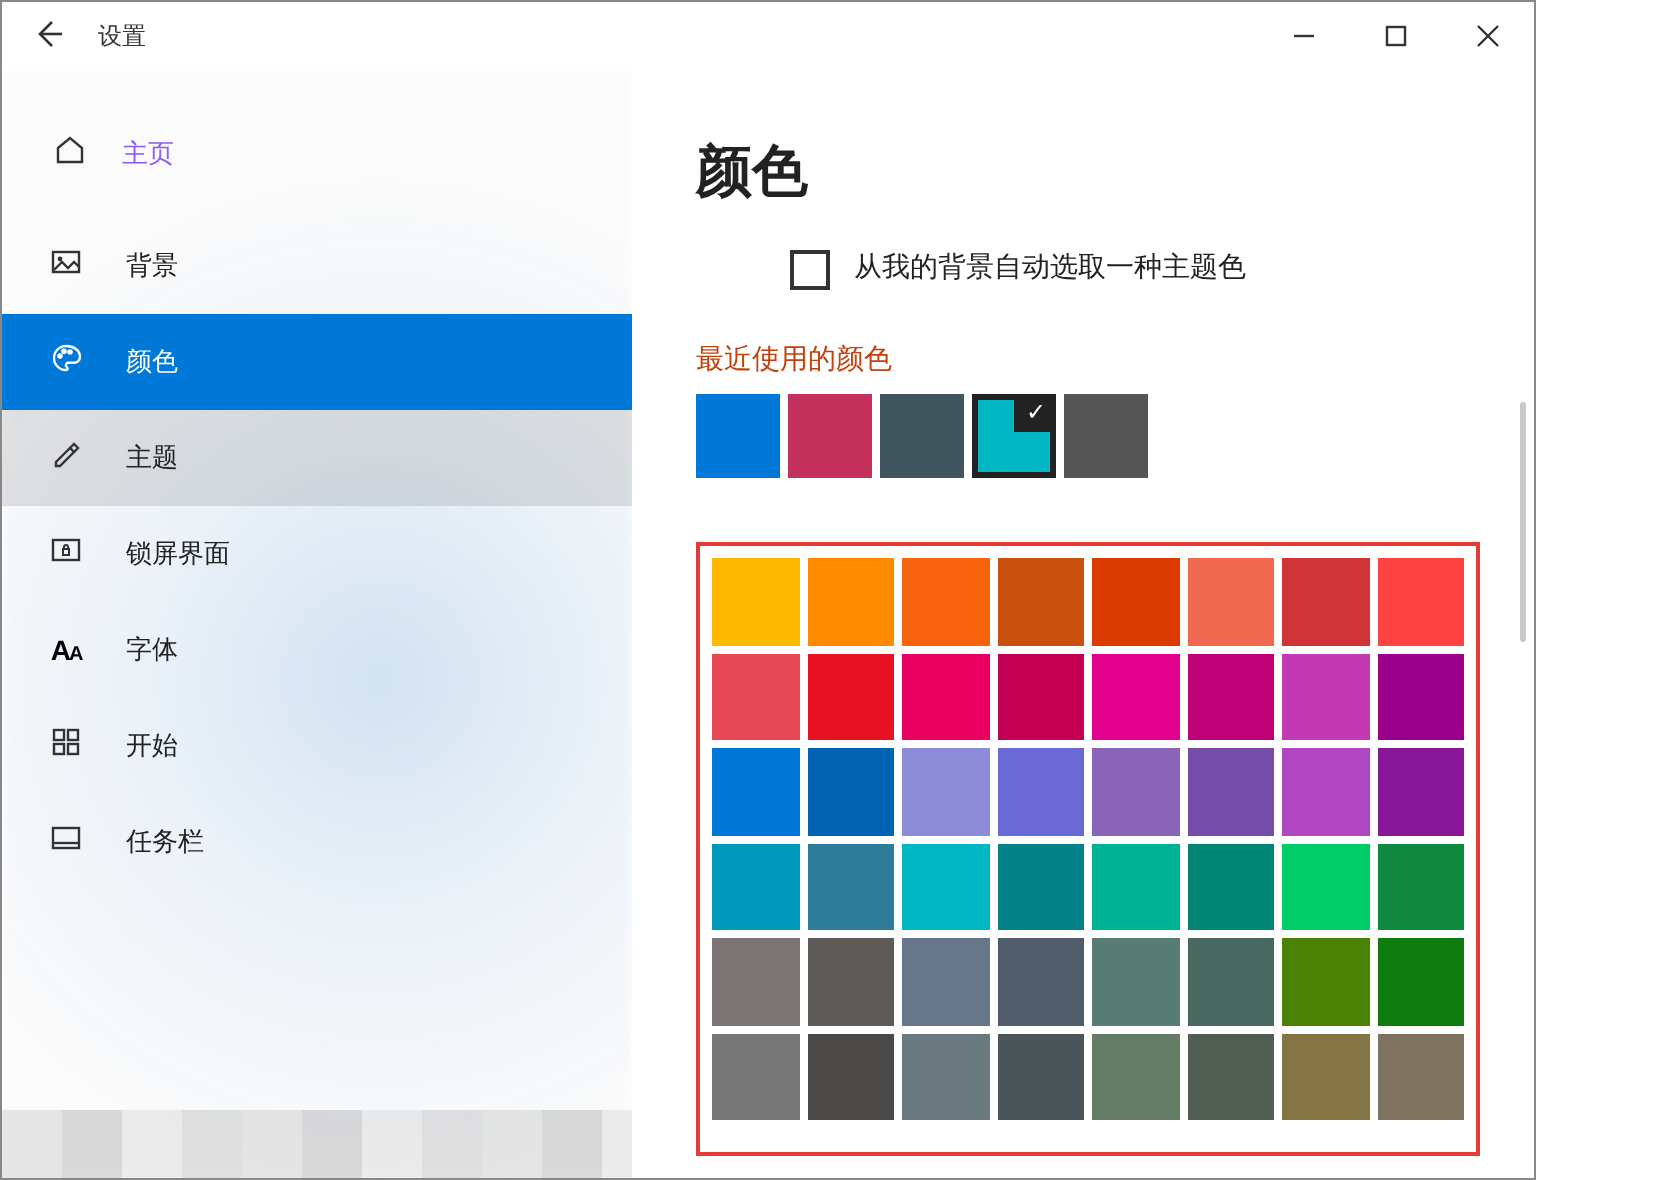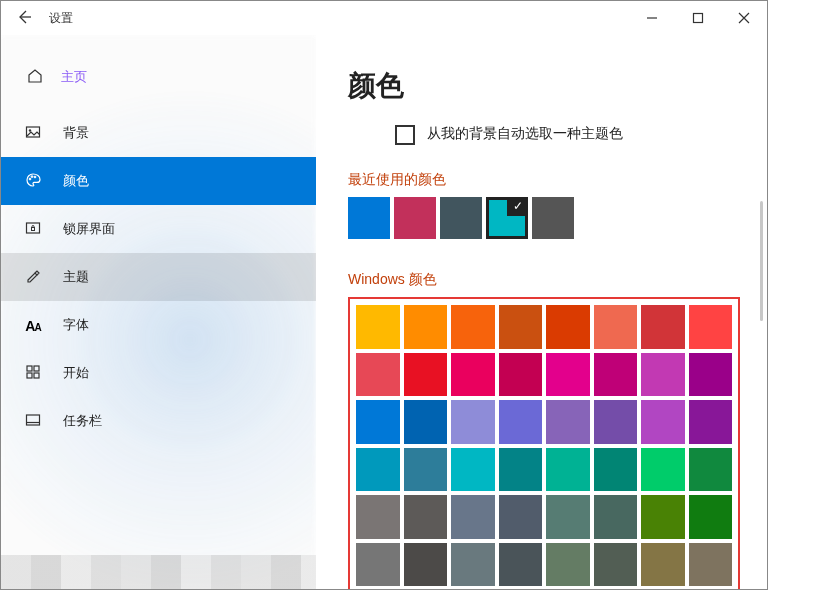--- a/index.html
+++ b/index.html
@@ -183,34 +183,34 @@
           </div>
           <div class="navitem active">
             <span class="nic"><svg class="icon-svg" viewBox="0 0 16 16">
                 <path d="M8 2a6 6 0 1 0 0 12c1 0 1-1 .3-1.6-.8-.7-.2-2 .9-2H12a3 3 0 0 0 3-3C15 4.2 11.9 2 8 2Z" fill="none" stroke="#fff" stroke-width="1.2"></path>
                 <circle cx="5" cy="7" r="0.9" fill="#fff"></circle>
                 <circle cx="7" cy="4.6" r="0.9" fill="#fff"></circle>
                 <circle cx="10" cy="5" r="0.9" fill="#fff"></circle>
               </svg></span>
             <span>颜色</span>
           </div>
+          <div class="navitem selected">
+            <span class="nic"><svg class="icon-svg" viewBox="0 0 16 16">
+                <path d="M3 12 L10 5 L12 7 L5 14 H3 Z" fill="none" stroke="#333" stroke-width="1.2"></path>
+                <path d="M10 5 L12 3 L14 5 L12 7" fill="none" stroke="#333" stroke-width="1.2"></path>
+              </svg></span>
+            <span>主题</span>
+          </div>
           <div class="navitem">
             <span class="nic"><svg class="icon-svg" viewBox="0 0 16 16">
                 <rect x="1.5" y="3" width="13" height="10" fill="none" stroke="#333" stroke-width="1.2"></rect>
                 <rect x="6.5" y="7.5" width="3" height="3" fill="none" stroke="#333" stroke-width="1"></rect>
                 <path d="M7 7.5v-1a1 1 0 0 1 2 0v1" fill="none" stroke="#333" stroke-width="1"></path>
               </svg></span>
             <span>锁屏界面</span>
-          </div>
-          <div class="navitem selected">
-            <span class="nic"><svg class="icon-svg" viewBox="0 0 16 16">
-                <path d="M3 12 L10 5 L12 7 L5 14 H3 Z" fill="none" stroke="#333" stroke-width="1.2"></path>
-                <path d="M10 5 L12 3 L14 5 L12 7" fill="none" stroke="#333" stroke-width="1.2"></path>
-              </svg></span>
-            <span>主题</span>
           </div>
           <div class="navitem">
             <span class="nic"><span style="font-size:14px;font-weight:600;color:#000000;letter-spacing:-1px">A<span style="font-size:10px">A</span></span></span>
             <span>字体</span>
           </div>
           <div class="navitem">
             <span class="nic"><svg class="icon-svg" viewBox="0 0 16 16">
                 <rect x="2" y="2" width="5" height="5" fill="none" stroke="#333" stroke-width="1.2"></rect>
                 <rect x="9" y="2" width="5" height="5" fill="none" stroke="#333" stroke-width="1.2"></rect>
                 <rect x="2" y="9" width="5" height="5" fill="none" stroke="#333" stroke-width="1.2"></rect>
@@ -242,21 +242,20 @@
       <div class="recent-row" id="recentrow">
           <div class="swatch" style="background: rgb(0, 120, 215);"></div>
           <div class="swatch" style="background: rgb(194, 48, 91);"></div>
           <div class="swatch" style="background: rgb(65, 85, 94);"></div>
           <div class="swatch sel" style="background: rgb(0, 183, 195);">
             <span class="chk">✓</span>
           </div>
           <div class="swatch" style="background: rgb(85, 85, 85);"></div>
         </div>
 
-      <div class="subhead">Windows 颜色</div>
       <div class="palette-wrap">
         <div class="palette" id="palette">
             <div class="c" style="background: rgb(255, 185, 0);"></div>
             <div class="c" style="background: rgb(255, 140, 0);"></div>
             <div class="c" style="background: rgb(247, 99, 12);"></div>
             <div class="c" style="background: rgb(202, 80, 16);"></div>
             <div class="c" style="background: rgb(218, 59, 1);"></div>
             <div class="c" style="background: rgb(239, 105, 80);"></div>
             <div class="c" style="background: rgb(209, 52, 56);"></div>
             <div class="c" style="background: rgb(255, 67, 67);"></div>

